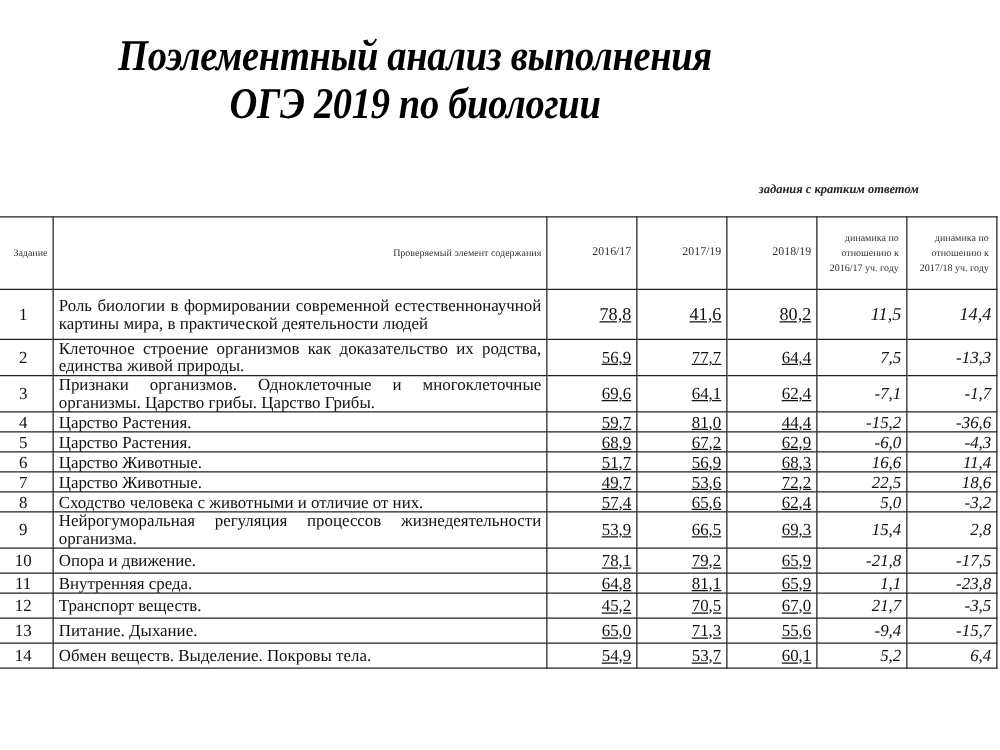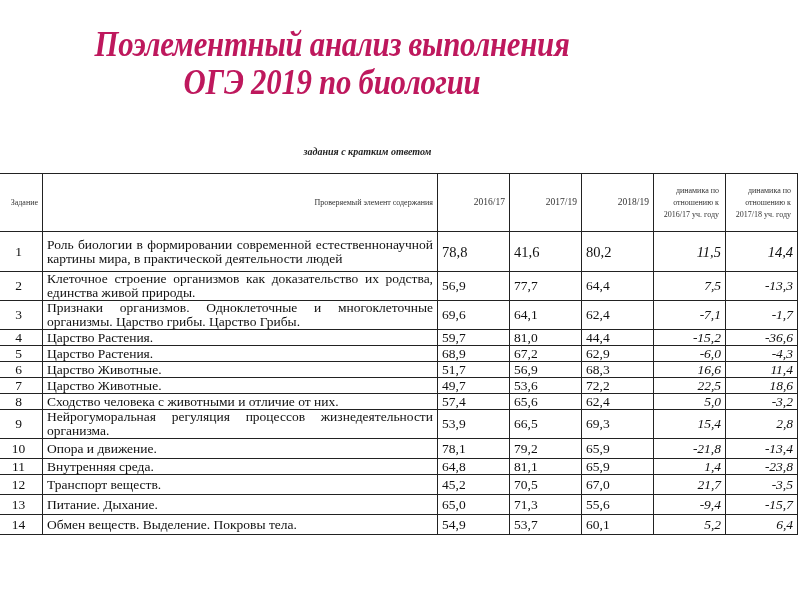--- a/index.html
+++ b/index.html
@@ -2,39 +2,39 @@
 <html><head>
   <meta charset="utf-8">
   <style>
     html, body { margin: 0; padding: 0; }
     body {
       width: 800px; height: 600px; background: #ffffff; overflow: hidden;
       position: relative; font-family: "Liberation Serif", serif; color: #111;
     }
     .title {
       position: absolute; left: 0; top: 26px; width: 664px; text-align: center;
-      color: #be185d; font-family: "Liberation Serif", serif; font-style: italic;
+      color: #000000; font-family: "Liberation Serif", serif; font-style: italic;
       font-weight: bold; font-size: 35px; line-height: 38px; letter-spacing: -0.3px;
     }
     .title div { transform: scaleX(0.88); transform-origin: center; }
     .subtitle {
-      position: absolute; left: 0; top: 146px; width: 735px; text-align: center;
+      position: absolute; left: 0; top: 146px; width: 735px; text-align: right;
       font-style: italic; font-weight: bold; font-size: 10px; color: #222;
     }
     table {
       position: absolute; left: -6px; top: 173px; border-collapse: collapse;
       table-layout: fixed; width: 803px;
     }
     td, th { border: 1.3px solid #222; padding: 0 4px; vertical-align: middle; }
     th {
       font-weight: normal; font-size: 8px; line-height: 11px; height: 57px;
       text-align: right; color: #333;
     }
     td { font-size: 13.5px; line-height: 14px; }
-    td.num { text-align: left; }
+    td.num { text-align: right; text-decoration: underline; }
     td.idx { text-align: center; }
     td.dyn { text-align: right; font-style: italic; }
     td.txt { text-align: justify; text-align-last: left; }
     th.dynh { font-size: 8px; line-height: 12px; padding: 0 6px; }
     th.year { font-size: 9.5px; }
     td.big { font-size: 14.5px; }
     tr.r3 td { height: 39px; }
     tr.r2 td { height: 28px; }
     tr.r1 td { height: 15px; }
     tr.r1b td { height: 19px; }
@@ -151,29 +151,29 @@
       <td class="dyn">15,4</td>
       <td class="dyn">2,8</td>
     </tr>
     <tr class="r1b">
       <td class="idx">10</td>
       <td class="txt">Опора и движение.</td>
       <td class="num">78,1</td>
       <td class="num">79,2</td>
       <td class="num">65,9</td>
       <td class="dyn">-21,8</td>
-      <td class="dyn">-13,4</td>
+      <td class="dyn">-17,5</td>
     </tr>
     <tr class="r1">
       <td class="idx">11</td>
       <td class="txt">Внутренняя среда.</td>
       <td class="num">64,8</td>
       <td class="num">81,1</td>
       <td class="num">65,9</td>
-      <td class="dyn">1,4</td>
+      <td class="dyn">1,1</td>
       <td class="dyn">-23,8</td>
     </tr>
     <tr class="r1b">
       <td class="idx">12</td>
       <td class="txt">Транспорт веществ.</td>
       <td class="num">45,2</td>
       <td class="num">70,5</td>
       <td class="num">67,0</td>
       <td class="dyn">21,7</td>
       <td class="dyn">-3,5</td>

